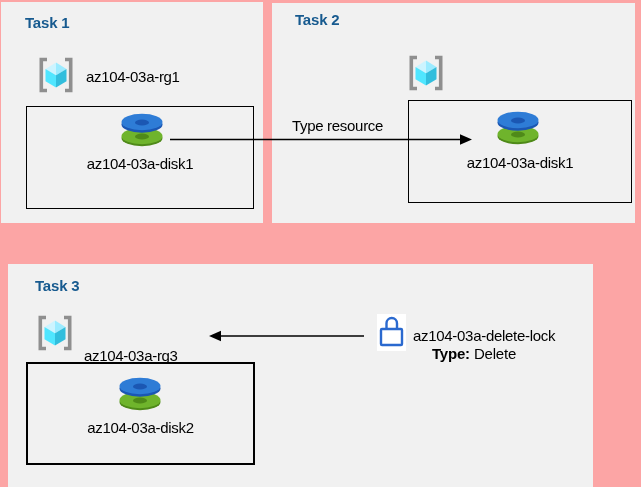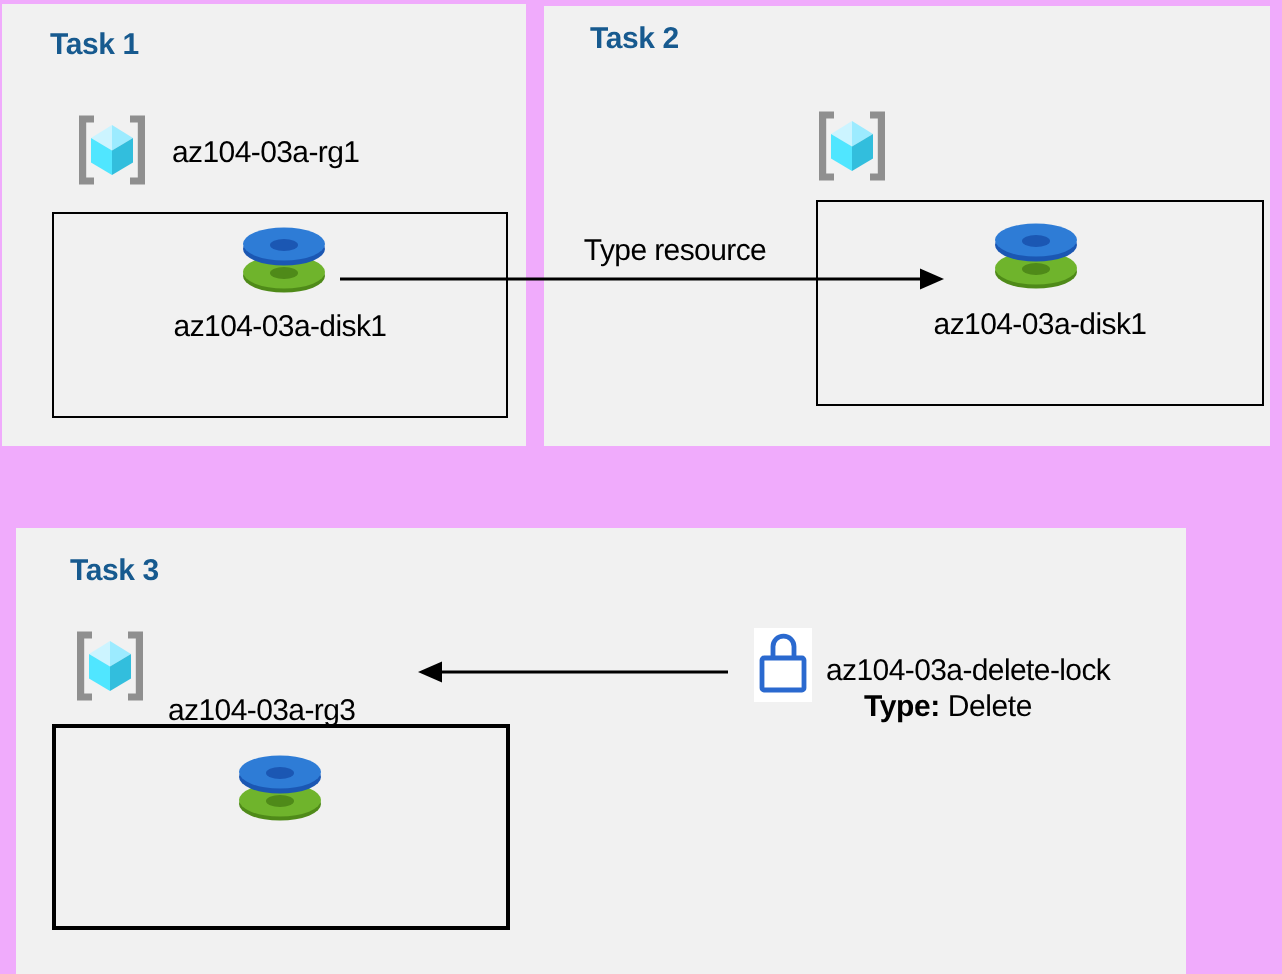--- a/index.html
+++ b/index.html
@@ -1,17 +1,17 @@
 <!DOCTYPE html>
 <html><head>
 <meta charset="utf-8">
 <style>
   html,body{margin:0;padding:0;background:#fff;}
   .canvas{
-    position:relative;width:641px;height:487px;background:#f0abfc;
+    position:relative;width:641px;height:487px;background:#fca5a5;
     font-family:"Liberation Sans",sans-serif;color:#000;overflow:hidden;
   }
   .panel{position:absolute;background:#f1f1f1;}
   .p1{left:1px;top:2px;width:262px;height:221px;}
   .p2{left:272px;top:3px;width:363px;height:220px;}
   .p3{left:8px;top:264px;width:585px;height:223px;}
   .title{position:absolute;font-size:15px;font-weight:700;color:#175a8f;white-space:nowrap;letter-spacing:-0.2px;}
   .t1{left:25px;top:14px;}
   .t2{left:295px;top:11px;text-align:center;}
   .t3{left:35px;top:277px;}
@@ -122,20 +122,21 @@
 
   <div class="box b3"></div>
   <svg class="icon d3i" width="48" height="36" viewBox="0 0 48 36">
     <ellipse class="disk-g-dark" cx="24" cy="26" rx="20.5" ry="8.3"></ellipse>
     <ellipse class="disk-g" cx="24" cy="24" rx="20.5" ry="8.3"></ellipse>
     <ellipse class="disk-g-dark" cx="24" cy="24.5" rx="7" ry="3"></ellipse>
     <ellipse class="disk-b-dark" cx="24" cy="12.5" rx="20.5" ry="8.3"></ellipse>
     <ellipse class="disk-b" cx="24" cy="10" rx="20.5" ry="8.3"></ellipse>
     <ellipse class="disk-b-dark" cx="24" cy="10.5" rx="7" ry="3"></ellipse>
   </svg>
+  <div class="label centerlabel d3l">az104-03a-disk2</div>
 
   <div class="lockbox">
     <svg width="29" height="37" viewBox="0 0 29 37">
       <rect class="lockstroke" x="4" y="15" width="21" height="16" rx="1"></rect>
       <path class="lockstroke" d="M9.5 15 V9.3 a5.25 5.25 0 0 1 10.5 0 V15"></path>
     </svg>
   </div>
   <div class="label lockl">az104-03a-delete-lock</div>
   <div class="typeline"><span class="tl-b">Type:</span>&nbsp;<span>Delete</span></div>
 

